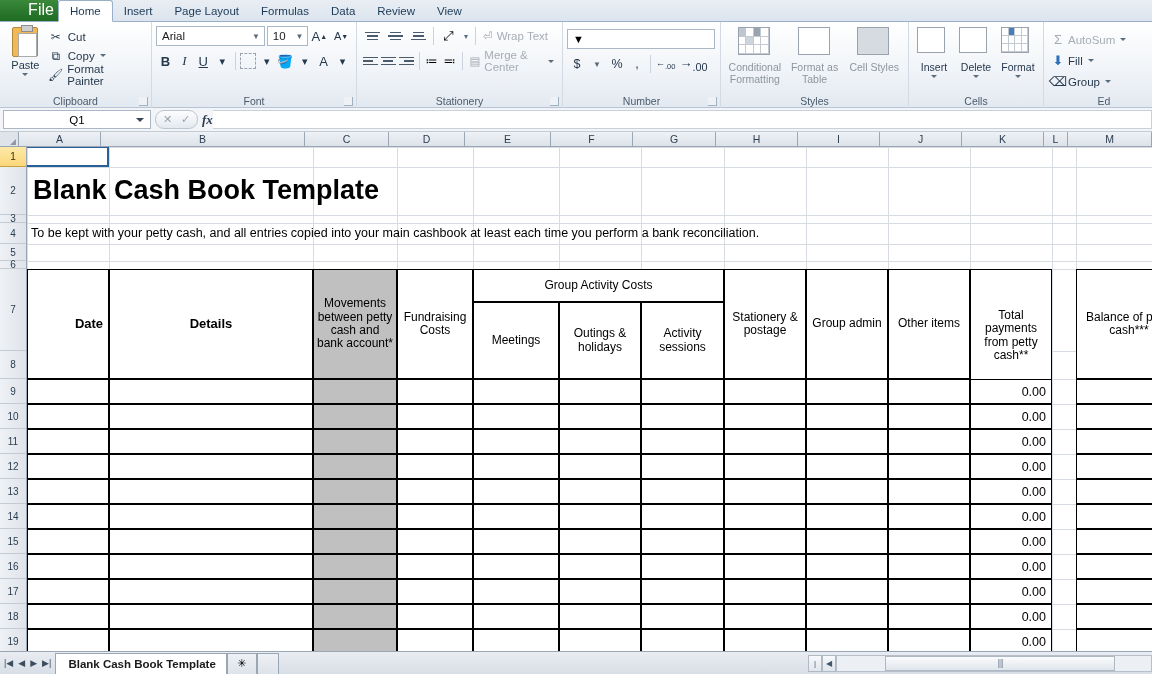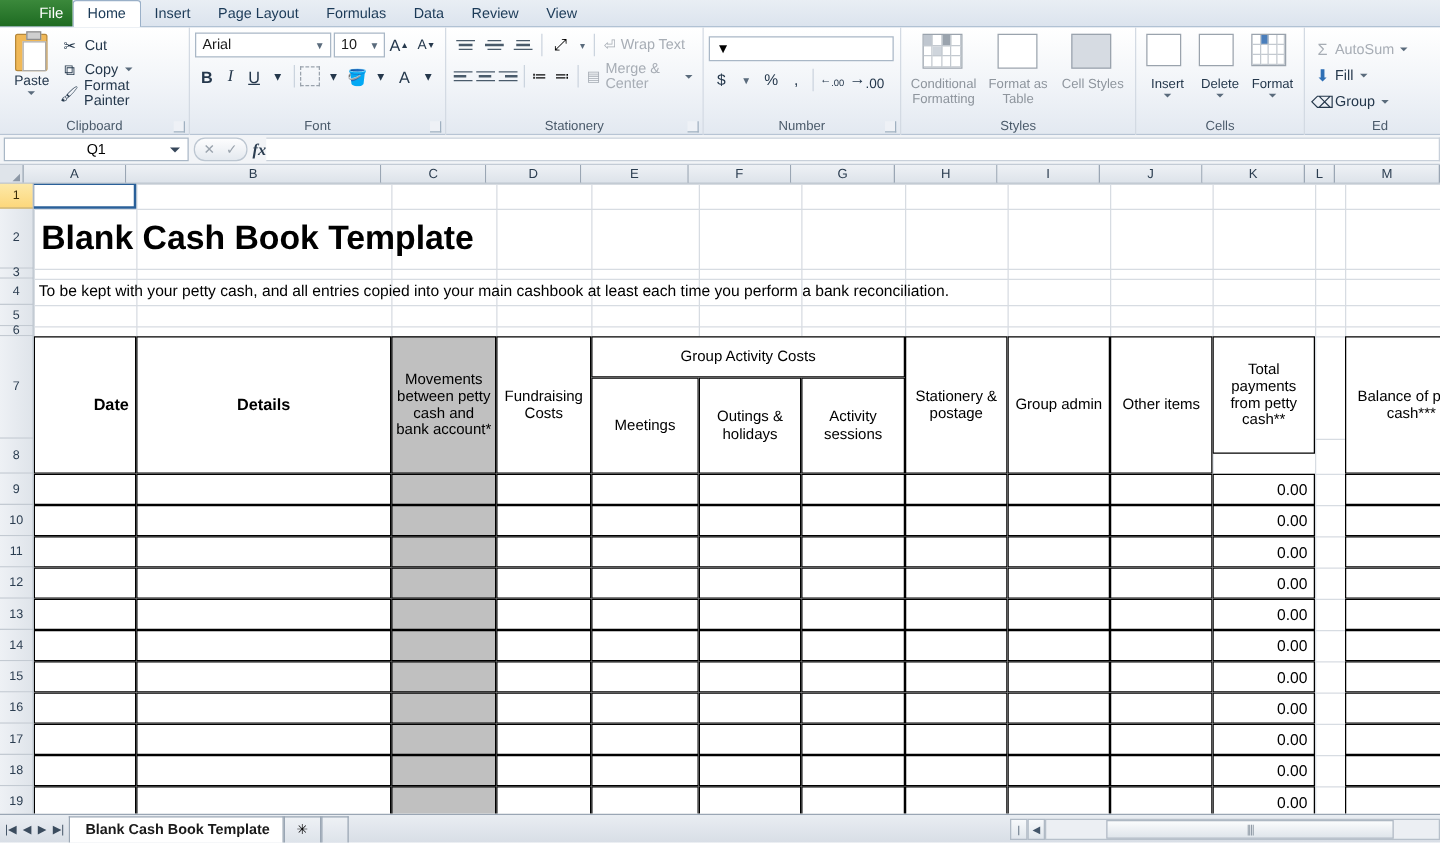--- a/index.html
+++ b/index.html
@@ -15,21 +15,21 @@
   .tabbar {
     height: 22px;
     background: linear-gradient(to bottom, #e9eef4 0%, #dce4ee 100%);
     display: flex; align-items: flex-end;
     border-bottom: 1px solid #9ab0c8;
     position: relative;
   }
   .file-tab {
     width: 58px; height: 22px;
     background: linear-gradient(to bottom, #3c8a3c 0%, #1e6b22 100%);
-    color: #fff; font-size: 12px;
+    color: #fff; font-size: 16px;
     display: flex; align-items: center; justify-content: center; padding-left: 24px;
   }
   .tab {
     height: 21px; padding: 0 11px;
     font-size: 11.5px; color: #1b3a57;
     display: flex; align-items: center;
     background: transparent;
   }
   .tab.active {
     background: #fff;
@@ -630,21 +630,21 @@
           <div class="tcell bold" style="left: 82px; top: 122px; width: 204px; height: 110px;">Details</div>
           <div class="tcell grey" style="left: 286px; top: 122px; width: 84px; height: 110px;">Movements between petty cash and bank account*</div>
           <div class="tcell" style="left: 370px; top: 122px; width: 76px; height: 110px;">Fundraising Costs</div>
           <div class="tcell" style="left: 446px; top: 122px; width: 251px; height: 33px;">Group Activity Costs</div>
           <div class="tcell" style="left: 446px; top: 155px; width: 86px; height: 77px;">Meetings</div>
           <div class="tcell" style="left: 532px; top: 155px; width: 82px; height: 77px;">Outings &amp; holidays</div>
           <div class="tcell" style="left: 614px; top: 155px; width: 83px; height: 77px;">Activity sessions</div>
           <div class="tcell" style="left: 697px; top: 122px; width: 82px; height: 110px;">Stationery &amp; postage</div>
           <div class="tcell" style="left: 779px; top: 122px; width: 82px; height: 110px;">Group admin</div>
           <div class="tcell" style="left: 861px; top: 122px; width: 82px; height: 110px;">Other items</div>
-          <div class="tcell" style="left: 943px; top: 122px; width: 82px; height: 94px;">Total payments from petty cash**</div>
+          <div class="tcell" style="left: 943px; top: 122px; width: 82px; height: 133px;">Total payments from petty cash**</div>
           <div class="tcell" style="left: 1049px; top: 122px; width: 106px; height: 110px;">Balance of petty cash***</div>
           <div class="tcell" style="left: 0px; top: 232px; width: 82px; height: 25px;"></div>
           <div class="tcell" style="left: 82px; top: 232px; width: 204px; height: 25px;"></div>
           <div class="tcell grey" style="left: 286px; top: 232px; width: 84px; height: 25px;"></div>
           <div class="tcell" style="left: 370px; top: 232px; width: 76px; height: 25px;"></div>
           <div class="tcell" style="left: 446px; top: 232px; width: 86px; height: 25px;"></div>
           <div class="tcell" style="left: 532px; top: 232px; width: 82px; height: 25px;"></div>
           <div class="tcell" style="left: 614px; top: 232px; width: 83px; height: 25px;"></div>
           <div class="tcell" style="left: 697px; top: 232px; width: 82px; height: 25px;"></div>
           <div class="tcell" style="left: 779px; top: 232px; width: 82px; height: 25px;"></div>

